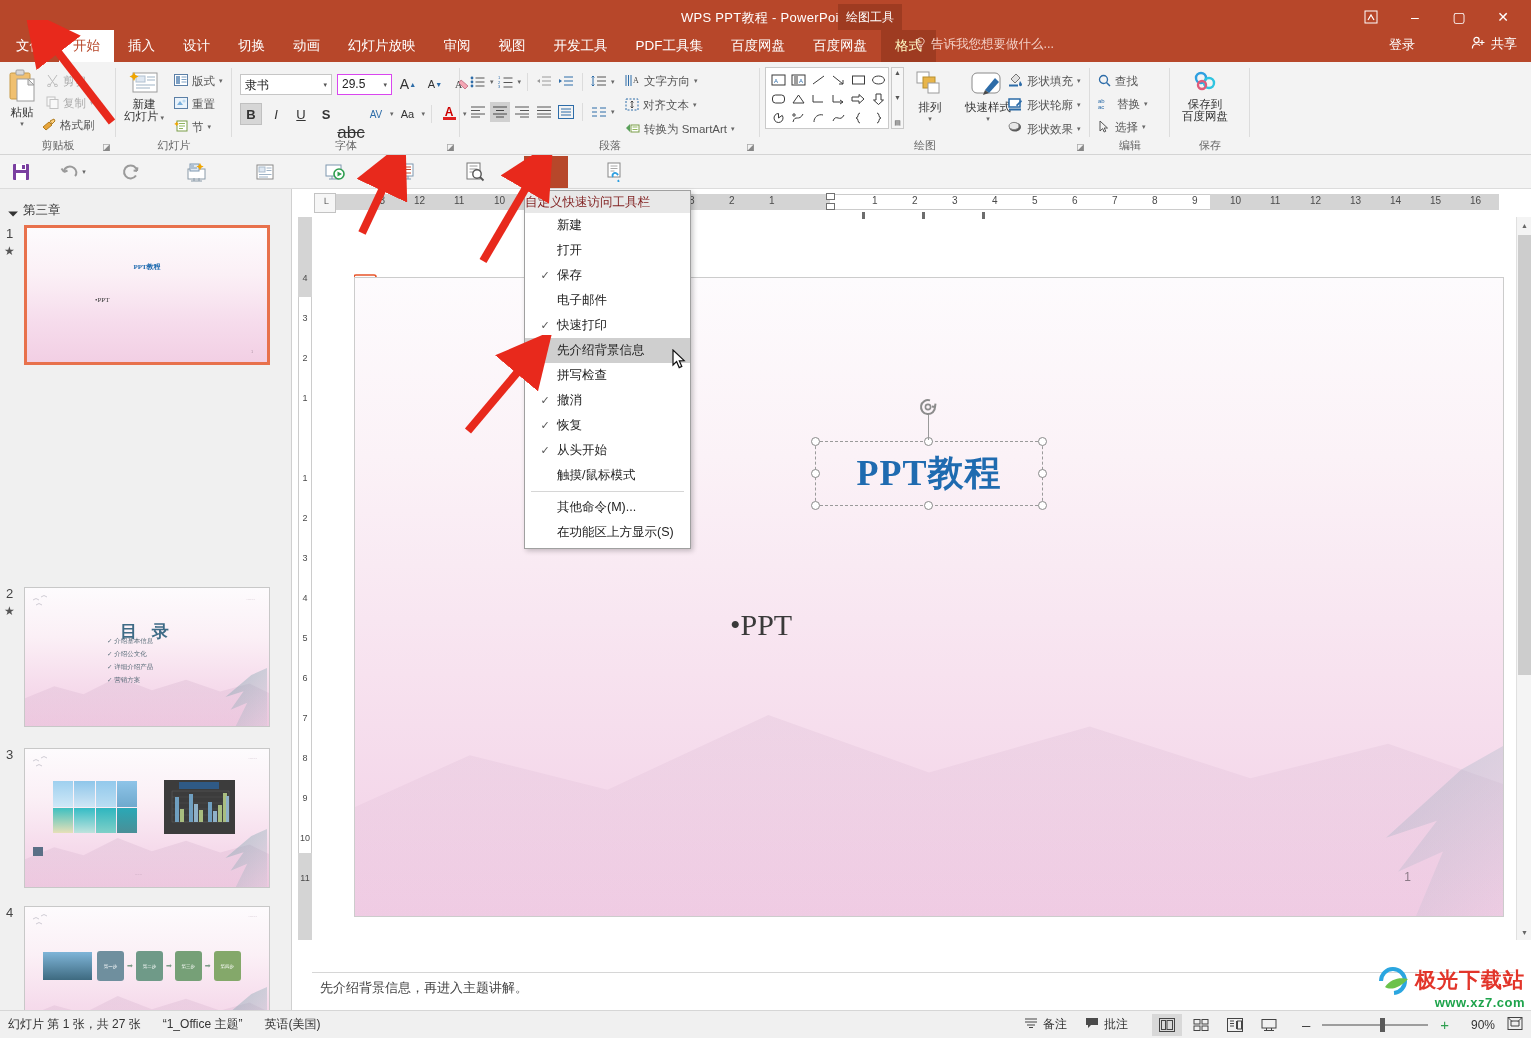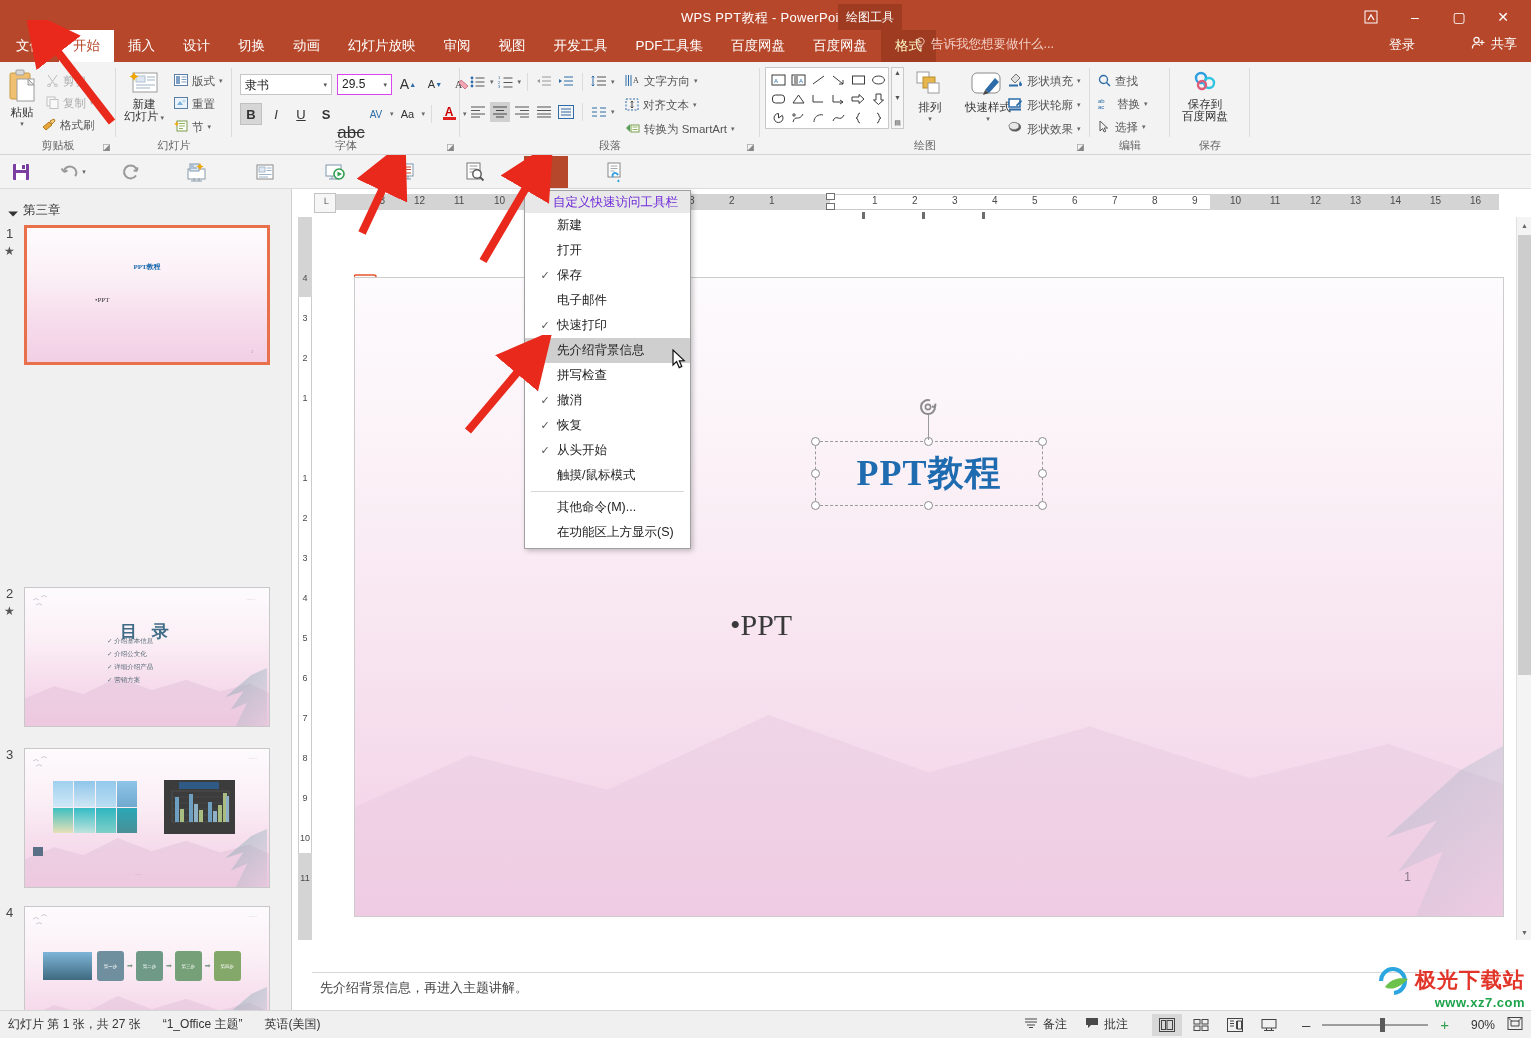--- a/index.html
+++ b/index.html
@@ -235,21 +235,21 @@
   .zoomslider .zknob { position:absolute; left:58px; top:0; width:5px; height:14px; background:#5a5a5a; }
 
   
   #qatmenu {
     position:absolute; left:524px; top:190px; width:167px;
     background:#fff; border:1px solid #a0a0a0; box-shadow:2px 2px 5px rgba(0,0,0,.22);
     font-size:12.5px; color:#222; z-index:60; padding-bottom:3px;
   }
   #qatmenu .mhdr {
     height:22px; background:#e8e8e8; display:flex; align-items:center;
-    padding-left:28px; font-size:12.5px; color:#6d28d9;
+    padding-left:0; font-size:12.5px; color:#7f1d1d;
   }
   #qatmenu .mitem {
     height:25px; display:flex; align-items:center; padding-left:8px; cursor:default;
   }
   #qatmenu .mitem.hl { background:#cfcfcf; }
   #qatmenu .mchk { width:24px; font-size:11px; color:#555; text-align:center; }
   #qatmenu .msep { height:1px; background:#d6d6d6; margin:3px 6px; }
   #menucursor { position:absolute; left:672px; top:349px; z-index:70; }
 
   

